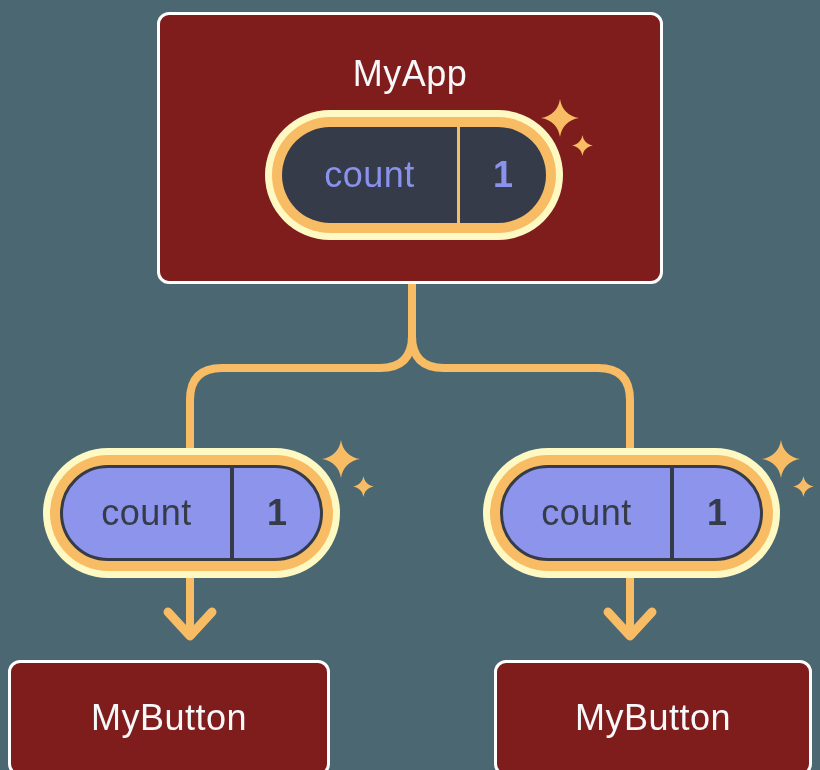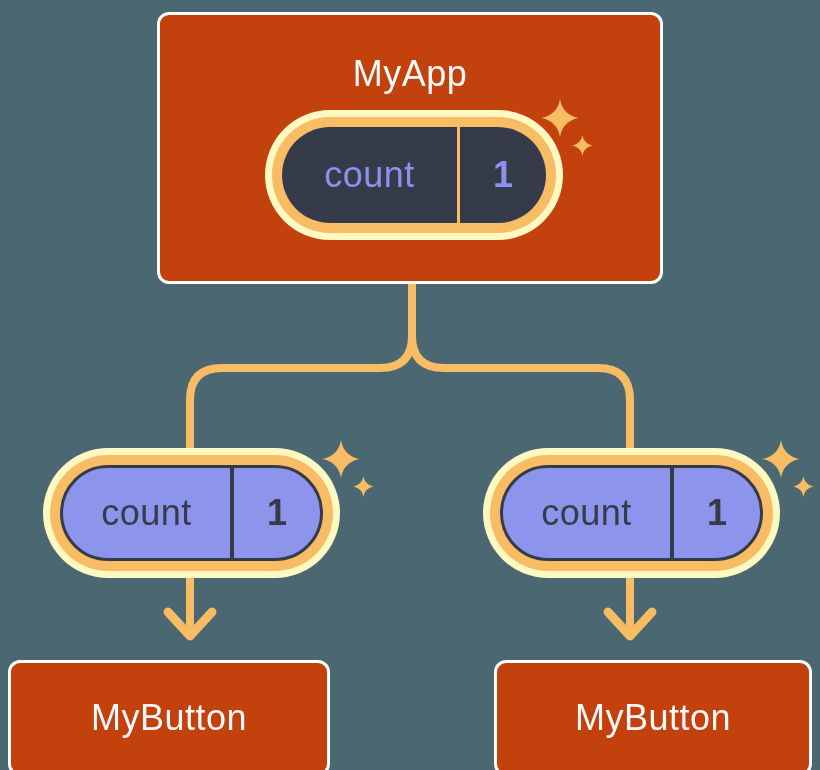--- a/index.html
+++ b/index.html
@@ -2,21 +2,21 @@
 <html><head>
 <meta charset="utf-8">
 <style>
   html,body { margin:0; padding:0; }
   body { background:#4B6771; font-family:"Liberation Sans","DejaVu Sans",sans-serif; }
   .stage { position:relative; width:820px; height:770px; background:#4B6771; overflow:hidden; }
 
   .connector-svg { position:absolute; left:0; top:0; z-index:1; }
   .sparkle-svg { position:absolute; z-index:3; }
 
-  .node { position:absolute; box-sizing:border-box; background:#c2410c;
+  .node { position:absolute; box-sizing:border-box; background:#7f1d1d;
           border:3px solid #FFFFFF; border-radius:12px; z-index:2; }
   .node-title { color:#F7F8FA; font-size:36px; font-weight:500; letter-spacing:0.5px; }
 
   .root-node { left:157px; top:12px; width:506px; height:272px; }
   .root-title { position:absolute; left:0; top:38px; width:100%; text-align:center; }
 
   .child-node { width:322px; height:116px; display:flex; align-items:center; justify-content:center;margin-top:12px; }
   .child-node.left { left:8px; top:648px; }
   .child-node.right { left:494px; top:648px; width:318px; }
 

